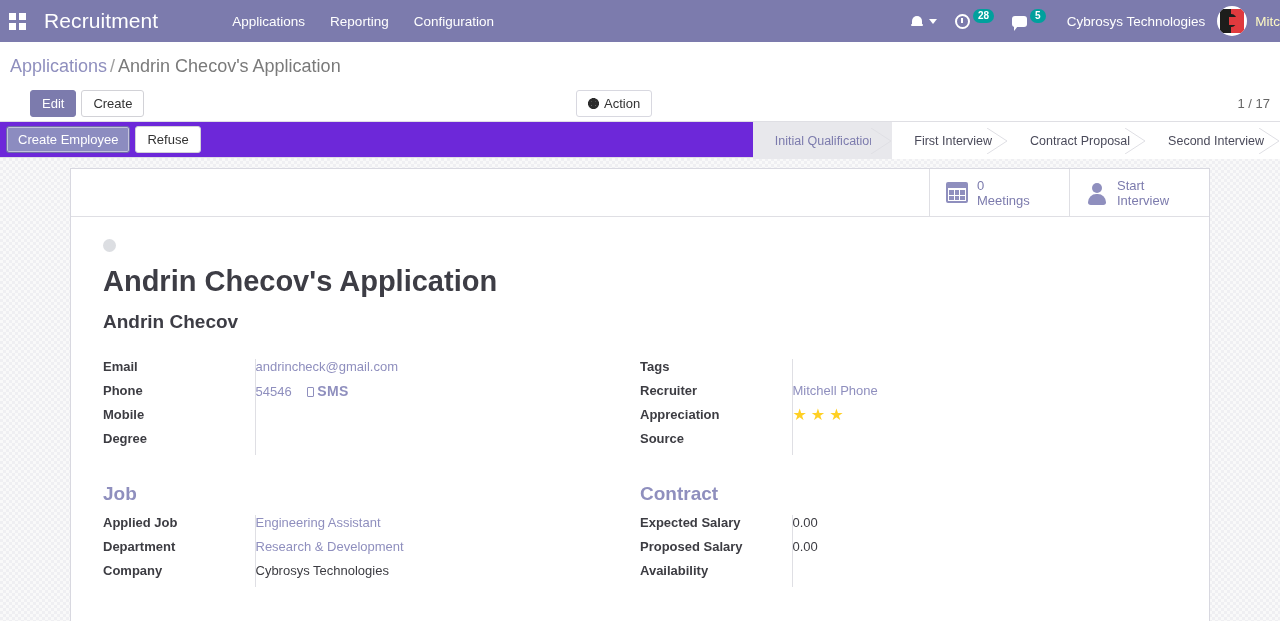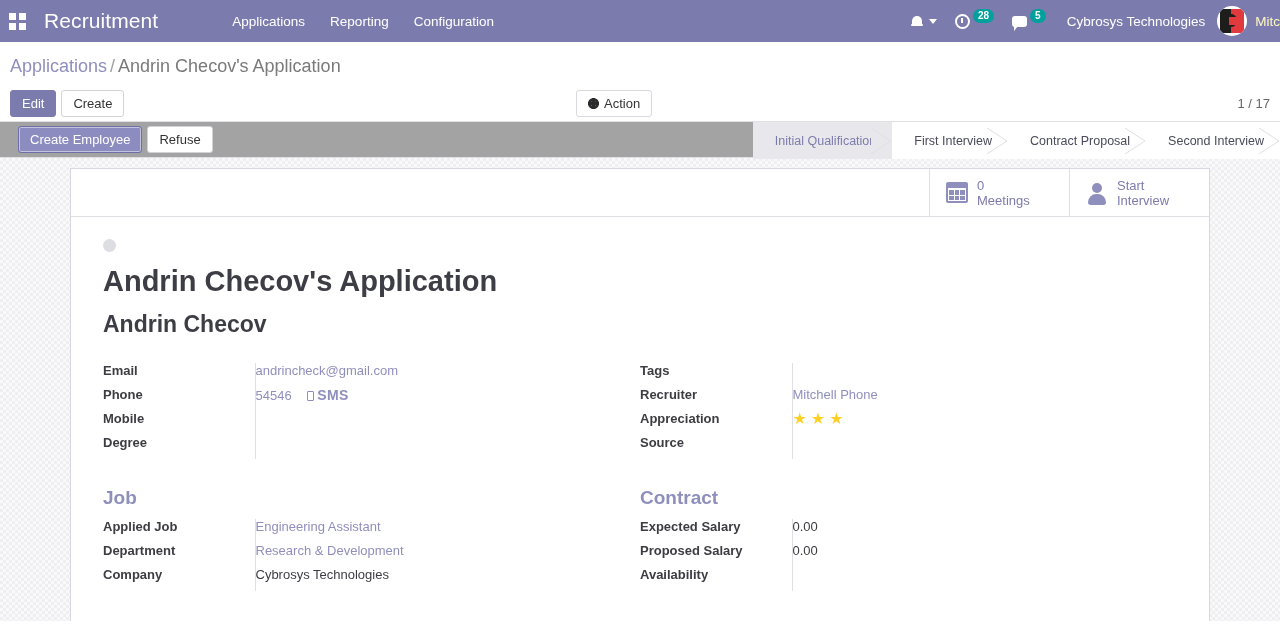--- a/index.html
+++ b/index.html
@@ -194,20 +194,21 @@
     border-radius: 3px;
     padding: 4px 11px;
     cursor: pointer;
     line-height: 17px;
     white-space: nowrap;
   }
   .btn-primary {
     background: #7c7bad;
     border: 1px solid #7c7bad;
     color: #ffffff;
+    margin-left: 20px;
   }
   .btn-secondary {
     background: #ffffff;
     border: 1px solid #d2d2d7;
     color: #333333;
     margin-left: 5px;
   }
   .btn-action {
     background: #ffffff;
     border: 1px solid #d8d8e0;
@@ -247,22 +248,22 @@
     white-space: nowrap;
   }
 
   
   .statusbar-row {
     display: flex;
     align-items: center;
     border-top: 1px solid #dfdfe4;
     border-bottom: 1px solid #dfdfe4;
     height: 37px;
-    padding-left: 18px;
-    background: #a3a3a3;
+    padding-left: 6px;
+    background: #6d28d9;
     position: relative;
   }
   .sb-btn {
     font-size: 13px;
     border-radius: 3px;
     padding: 4px 11px;
     cursor: pointer;
     line-height: 17px;
   }
   .sb-primary {
@@ -398,21 +399,21 @@
     cursor: pointer;
   }
   h1.rec-title {
     font-size: 29px;
     font-weight: bold;
     color: #3d3d45;
     margin: 0 0 14px 0;
     line-height: 1.1;
   }
   h2.rec-sub {
-    font-size: 23px;
+    font-size: 19px;
     font-weight: bold;
     color: #3d3d45;
     margin: 0 0 26px 0;
     line-height: 1.1;
   }
 
   .cols {
     display: flex;
     gap: 0;
   }

